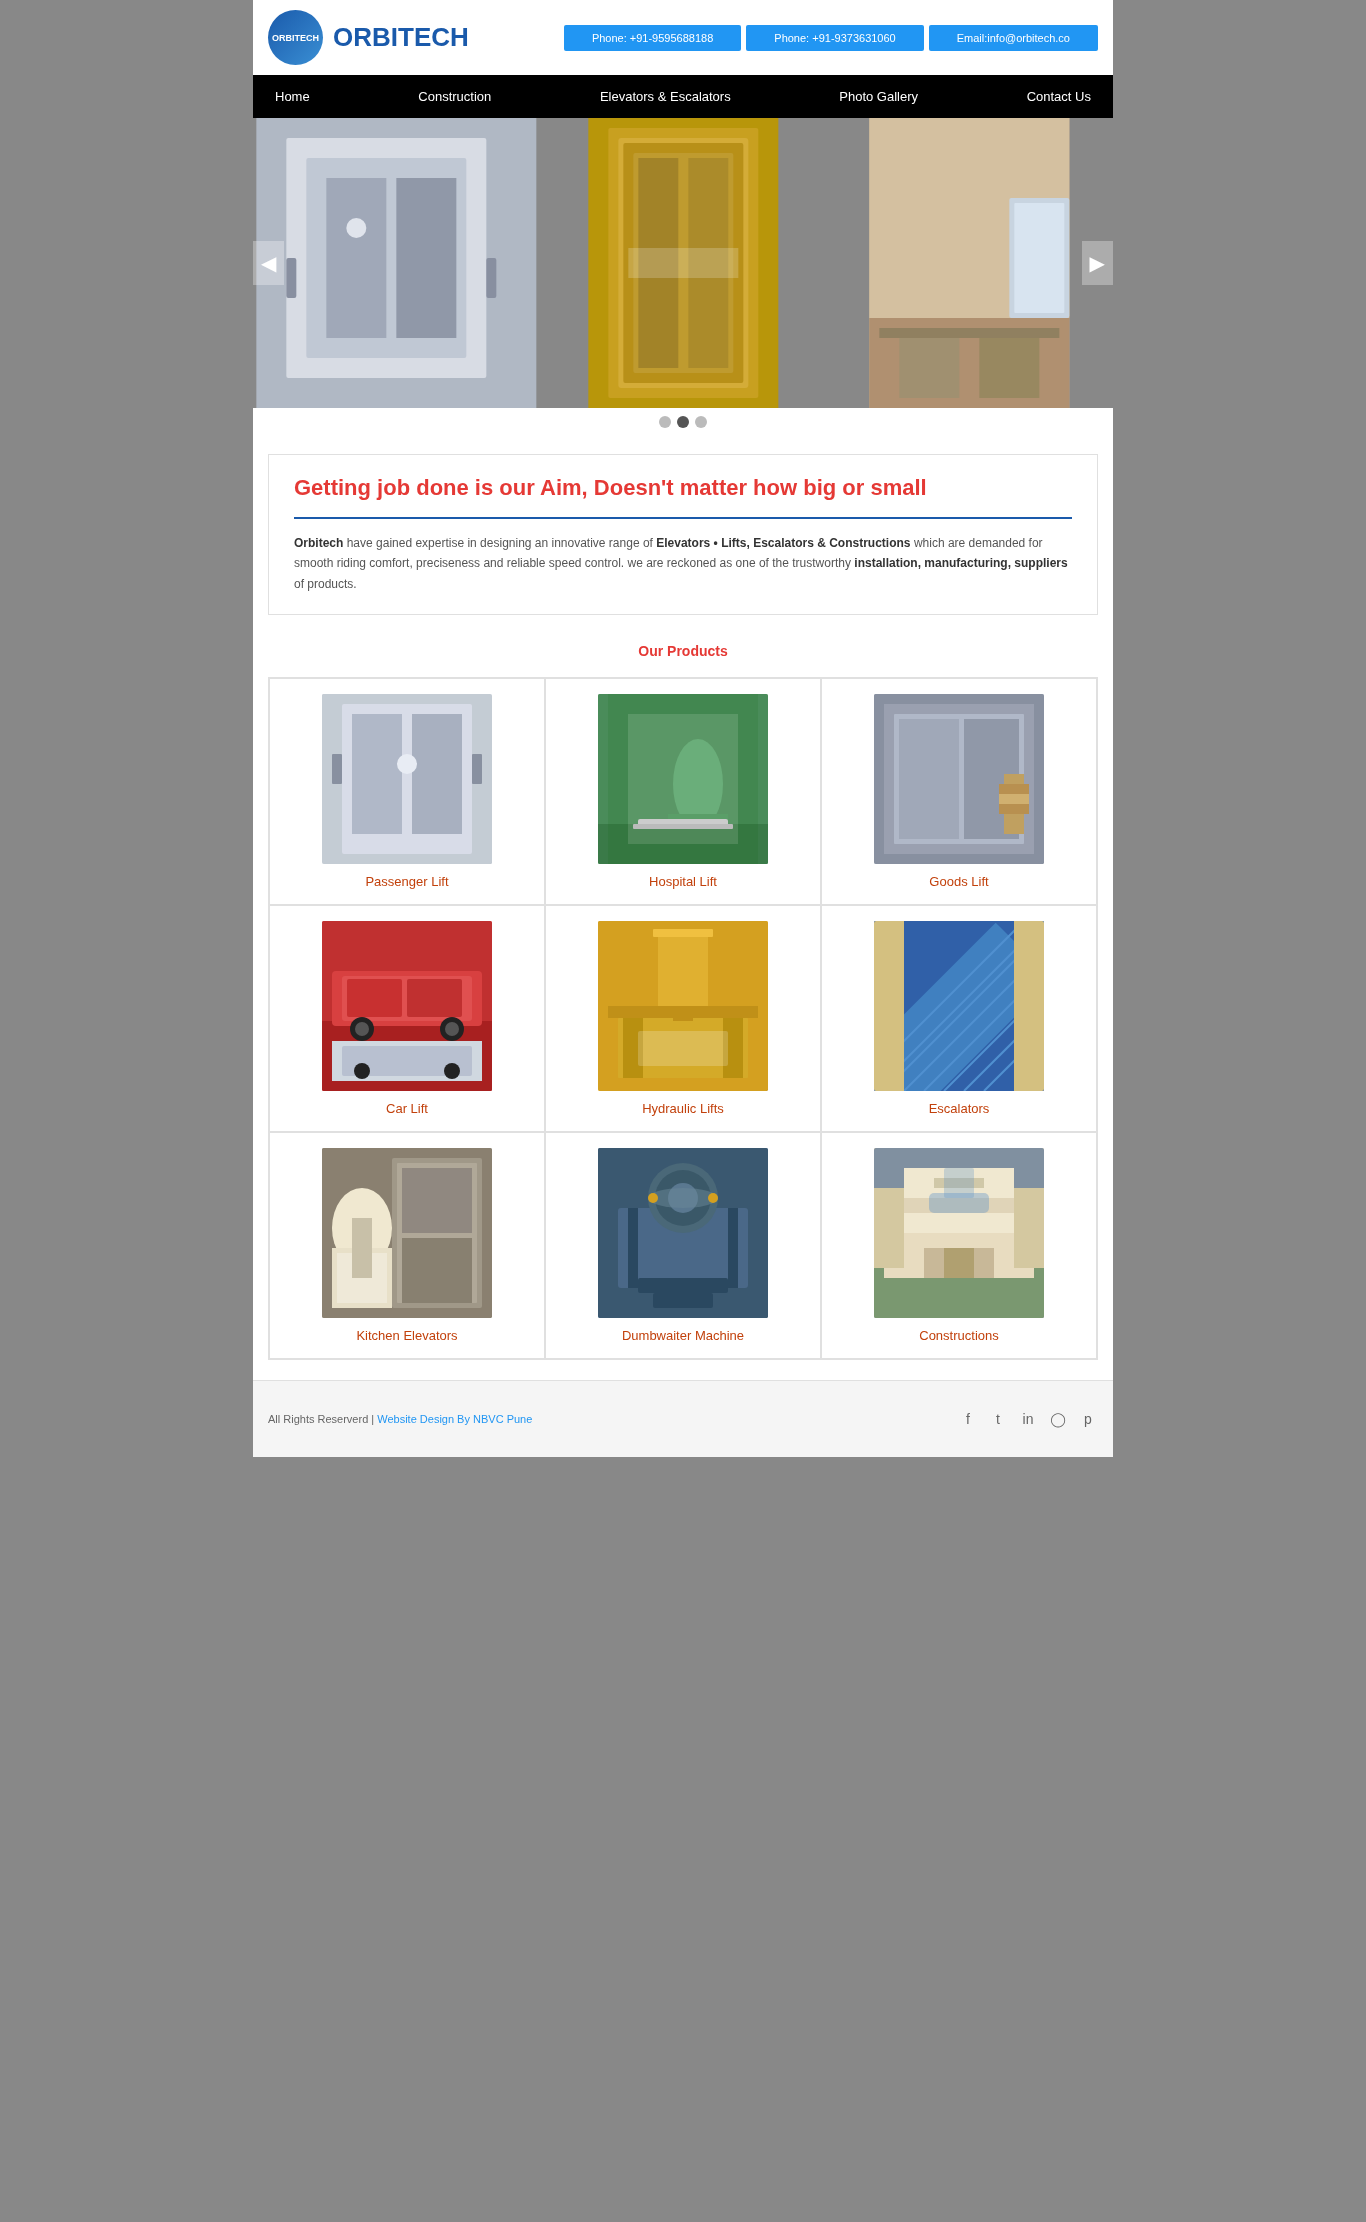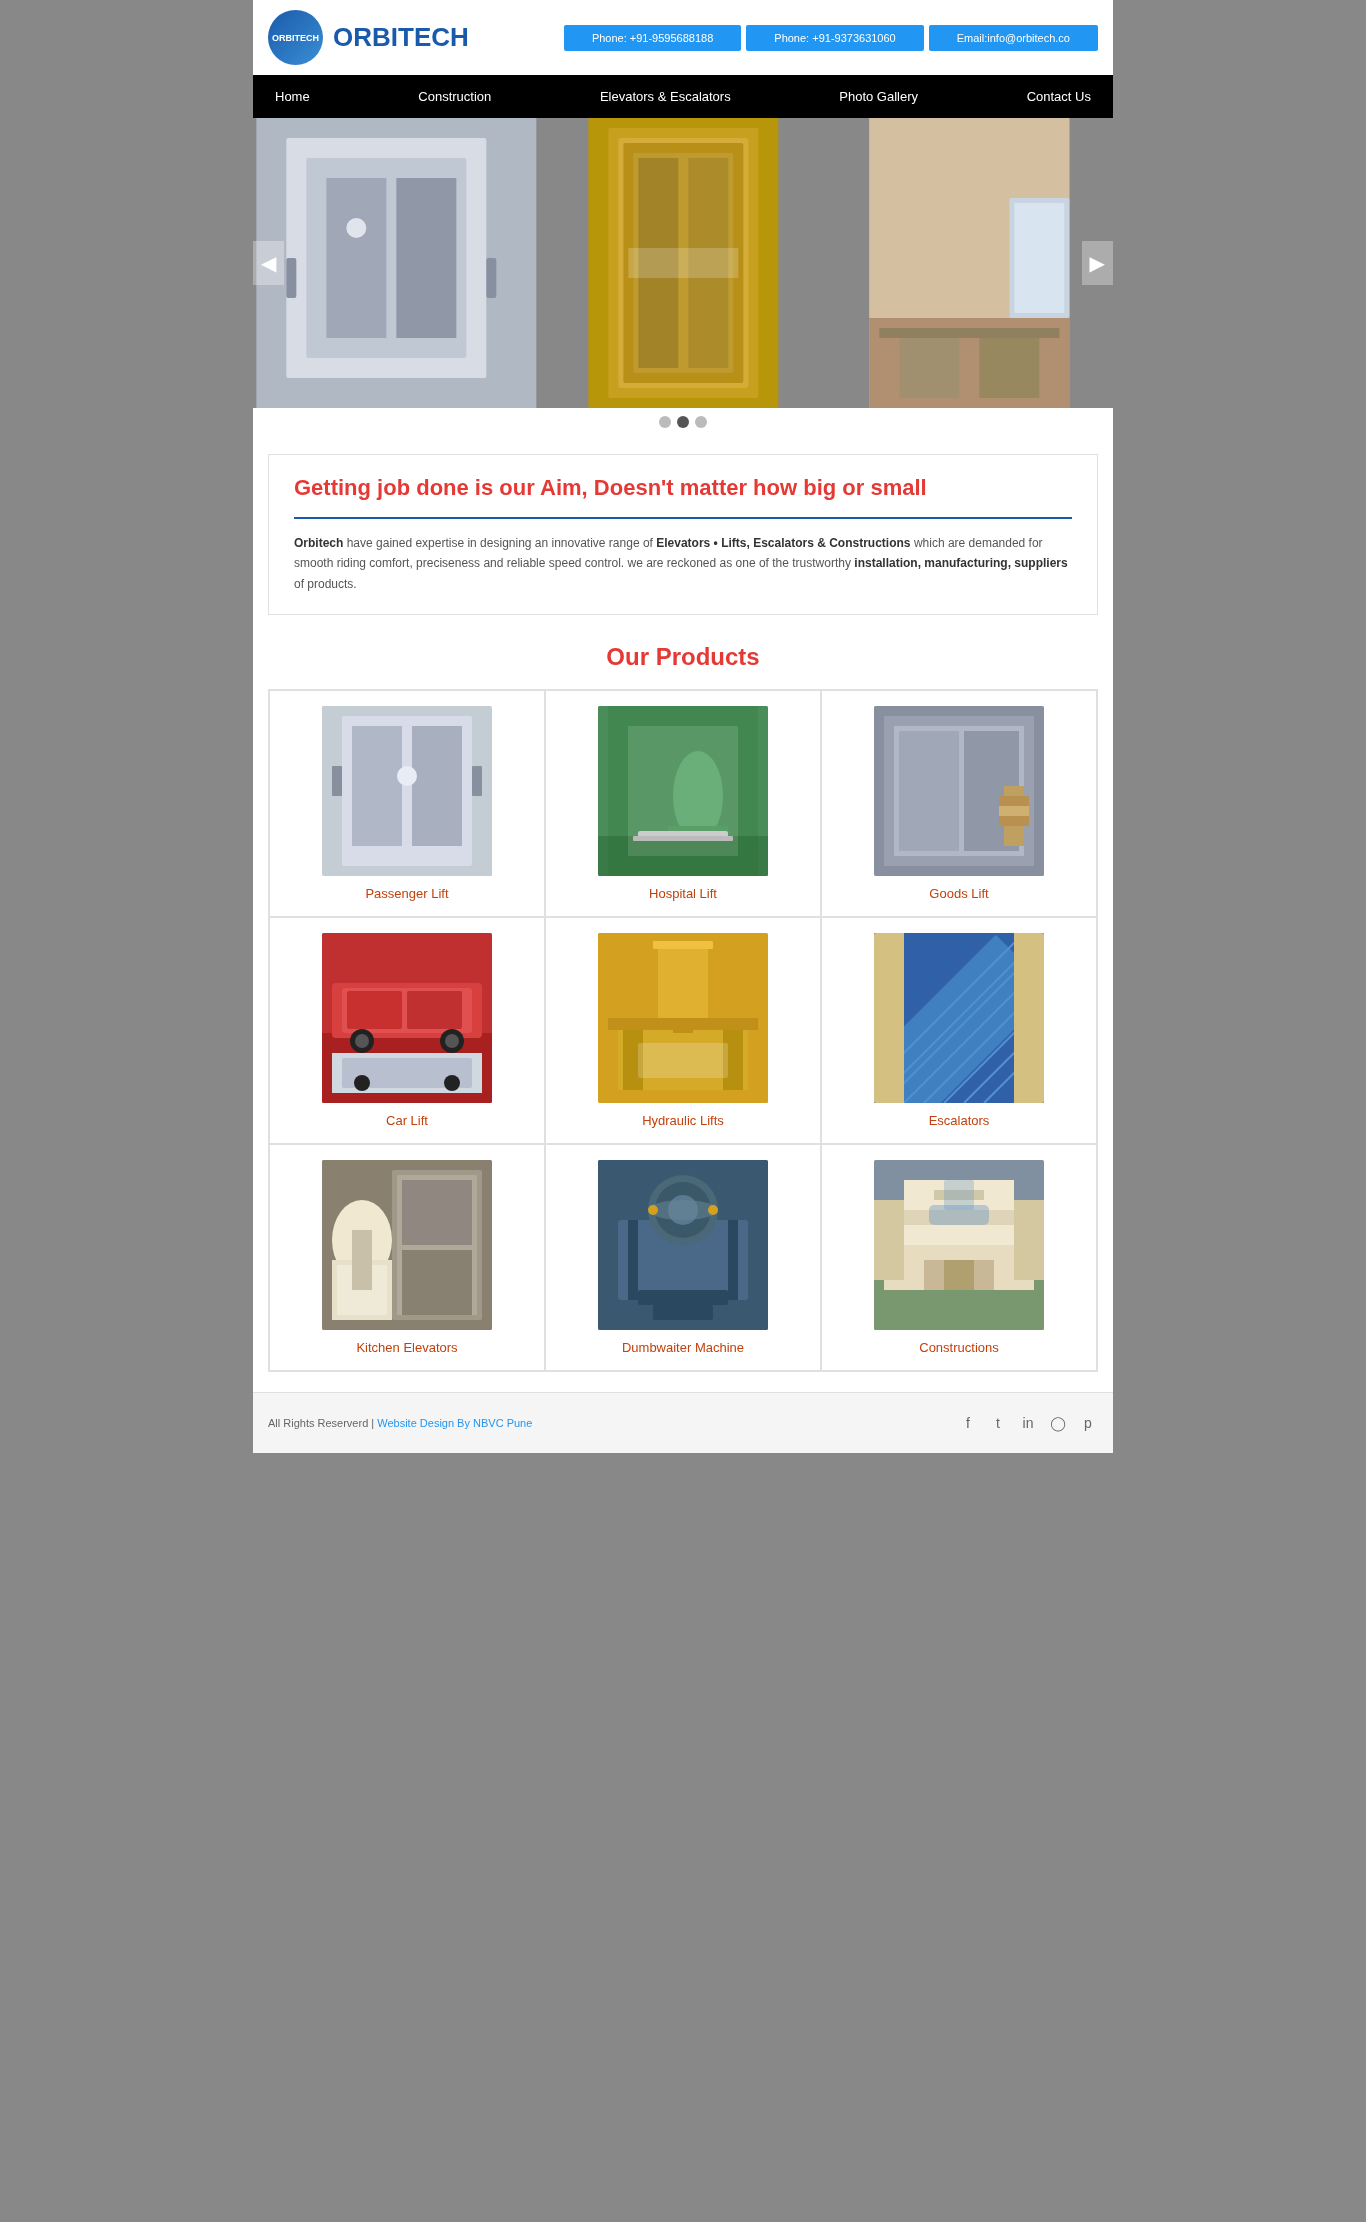--- a/index.html
+++ b/index.html
@@ -31,39 +31,39 @@
 
     
     .about-section { border: 1px solid #e0e0e0; margin: 18px 15px; padding: 20px 25px; }
     .about-title { color: #e53935; font-size: 22px; font-weight: bold; margin-bottom: 16px; }
     .about-divider { border: none; border-top: 2px solid #1a5aab; margin-bottom: 14px; width: 100%; }
     .about-text { font-size: 12px; color: #555; line-height: 1.7; }
     .about-text .bold { font-weight: bold; color: #333; }
 
     
     .products-section { padding: 10px 15px 20px; }
-    .products-title { text-align: center; color: #e53935; font-size: 24px; font-weight: bold; margin-bottom: 18px; }
+    .products-title { text-align: center; color: #e53935; font-size: 14px; font-weight: bold; margin-bottom: 18px; }
     .products-grid { display: grid; grid-template-columns: repeat(3, 1fr); gap: 0; border: 1px solid #e0e0e0; }
     .product-cell { border: 1px solid #e0e0e0; padding: 15px 10px; display: flex; flex-direction: column; align-items: center; gap: 10px; }
     .product-img { width: 170px; height: 170px; border-radius: 2px; overflow: hidden; }
     .product-label { font-size: 13px; color: #c2410c; text-align: center; }
 
     
     .pimg-passenger { background: linear-gradient(135deg, #c0c8d0, #e8ecf0, #b0b8c0); }
     .pimg-hospital { background: linear-gradient(135deg, #5a9e6a, #7ab880, #48885a); }
     .pimg-goods { background: linear-gradient(135deg, #909aaa, #b0bac8, #707888); }
     .pimg-carlift { background: linear-gradient(135deg, #c04040, #e05050, #8b1a1a); }
     .pimg-hydraulic { background: linear-gradient(135deg, #d4a020, #f0b830, #a07810); }
     .pimg-escalator { background: linear-gradient(135deg, #3060a0, #4878c0, #204880); }
     .pimg-kitchen { background: linear-gradient(135deg, #888070, #a09888, #706858); }
     .pimg-dumbwaiter { background: linear-gradient(135deg, #406080, #5080a8, #284860); }
     .pimg-construction { background: linear-gradient(135deg, #d4c090, #e8d8a8, #b0a070); }
 
     
-    .footer { background: #f5f5f5; border-top: 1px solid #e0e0e0; padding: 20px 15px; display: flex; justify-content: space-between; align-items: center; font-size: 11px; color: #666; }
+    .footer { background: #f5f5f5; border-top: 1px solid #e0e0e0; padding: 28px 15px; display: flex; justify-content: space-between; align-items: center; font-size: 11px; color: #666; }
     .footer-social { display: flex; gap: 10px; }
     .social-icon { width: 20px; height: 20px; color: #666; font-size: 14px; display: flex; align-items: center; justify-content: center; }
     .footer-link { color: #2196f3; text-decoration: none; }
 
     
     .product-img svg { width: 100%; height: 100%; }
   </style>
 </head>
 <body>
 

